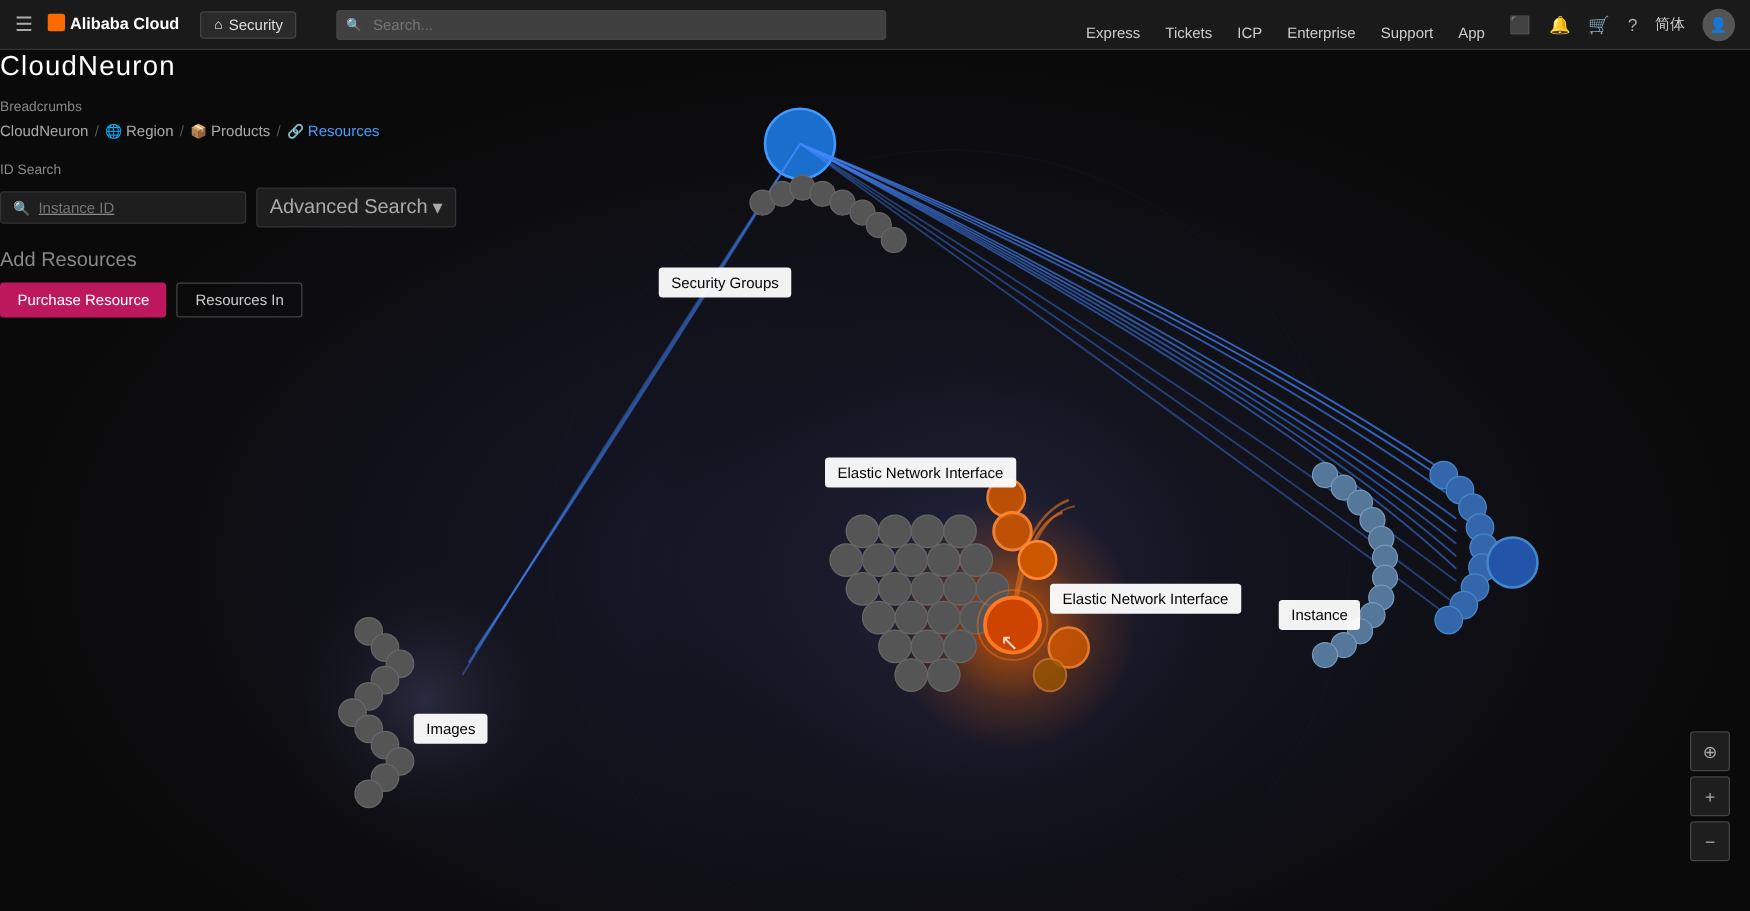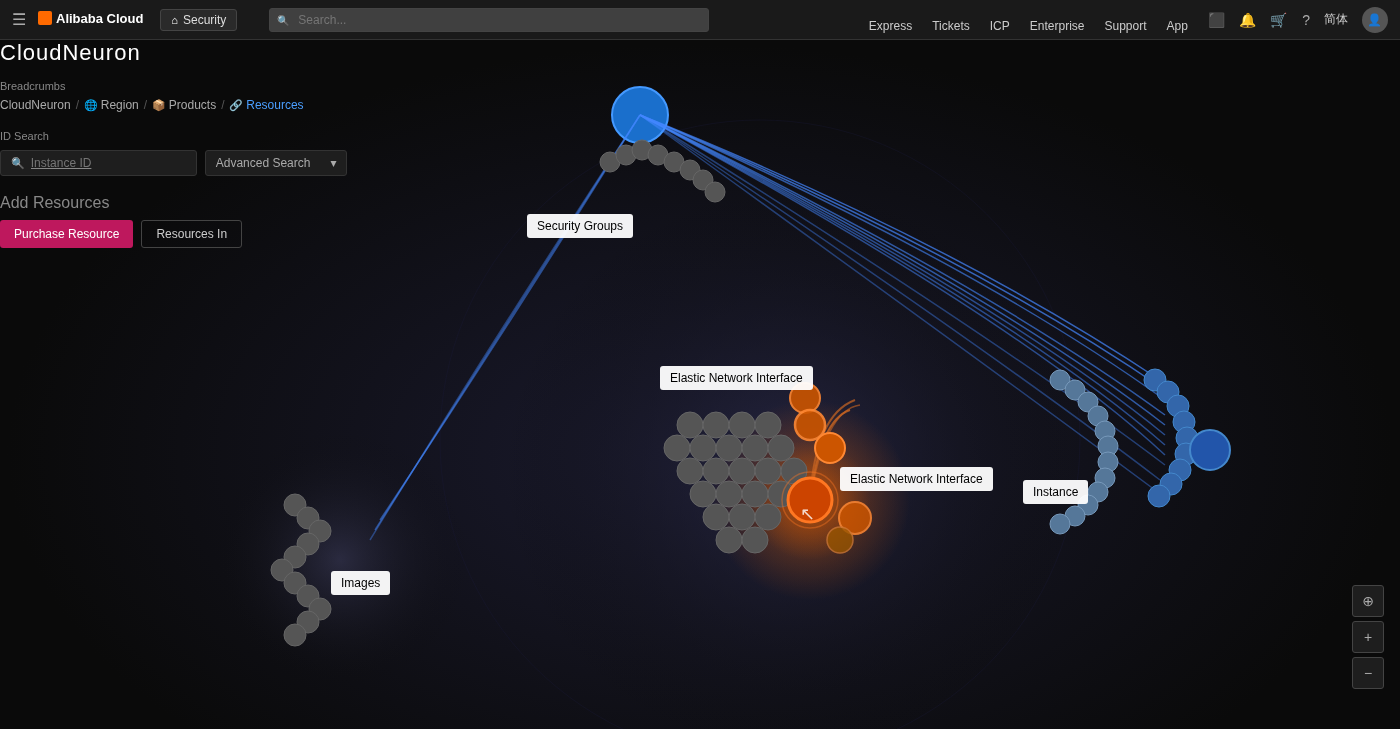--- a/index.html
+++ b/index.html
@@ -172,27 +172,27 @@
       color: #888;
       font-size: 12px;
       outline: none;
       flex: 1;
       text-decoration: underline;
     }
     .id-search-icon { color: #888; font-size: 11px; }
     .advanced-btn {
       display: flex;
       align-items: center;
-      gap: 20px;
+      gap: 4px;
       background: #1e1e1e;
       border: 1px solid #333;
       border-radius: 3px;
       padding: 5px 10px;
       color: #aaa;
-      font-size: 12px;
+      font-size: 16px;
       cursor: pointer;
       white-space: nowrap;
     }
 
     .add-resources-label {
       font-size: 16px;
       color: #888;
       margin-bottom: 8px;
     }
     .add-resources-row {

